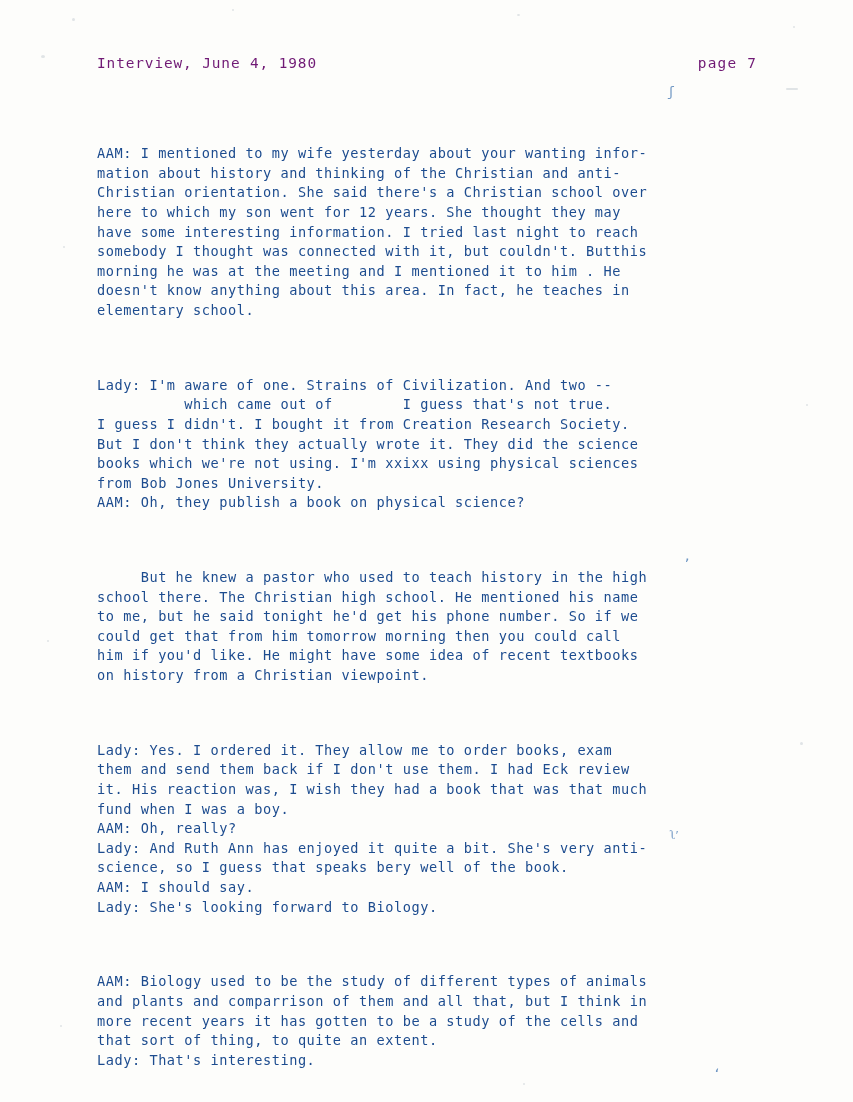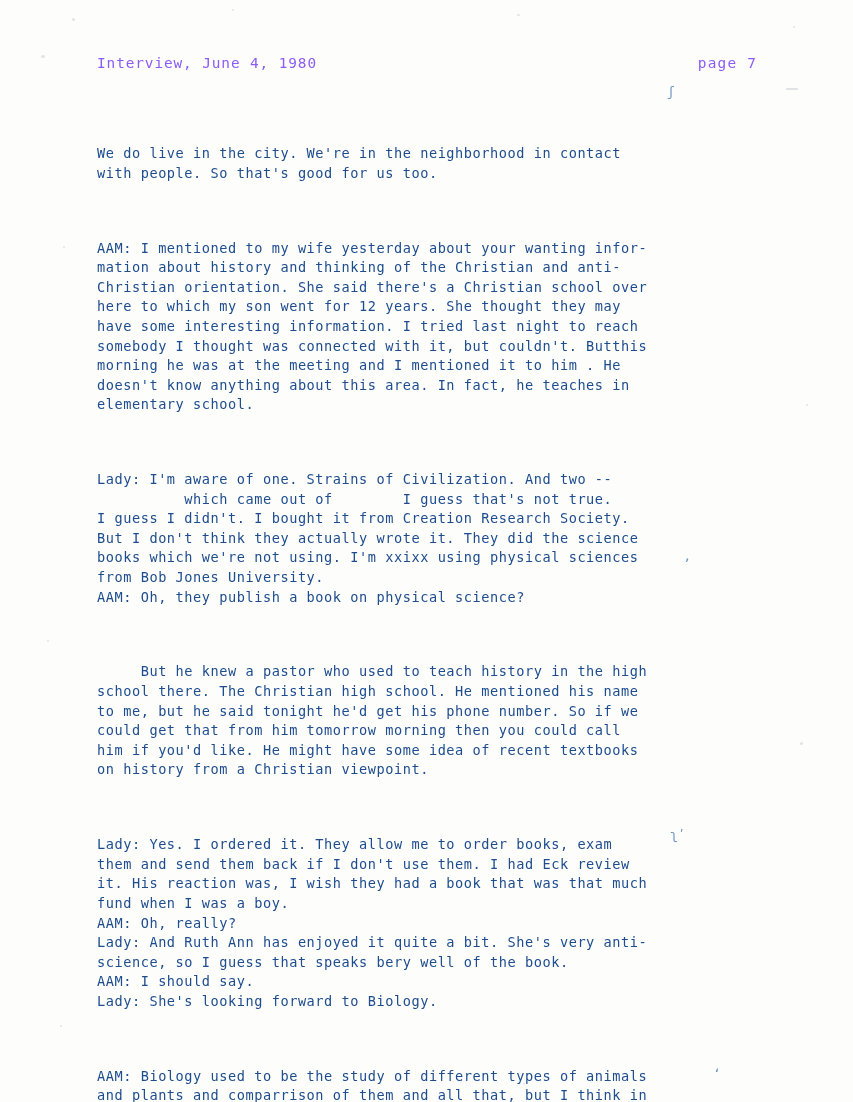--- a/index.html
+++ b/index.html
@@ -38,21 +38,21 @@
   }
 
   .header {
     position: absolute;
     left: 97px;
     top: 55px;
     width: 660px;
     display: flex;
     justify-content: space-between;
     align-items: baseline;
-    color: #8b5cf6;
+    color: #701a75;
     font-size: 14.4px;
     letter-spacing: 0.9px;
   }
   .header .page-no {
     letter-spacing: 1.2px;
     margin-left: 12px;
   }
 
   .body-text {
     position: absolute;
@@ -91,33 +91,31 @@
   <div class="speck" style="left:786px; top:88px;  width:12px; height:2px; border-radius:1px;"></div>
   <div class="speck" style="left:63px;  top:246px; width:2px; height:2px;"></div>
   <div class="speck" style="left:806px; top:404px; width:2px; height:2px;"></div>
   <div class="speck" style="left:47px;  top:640px; width:2px; height:2px;"></div>
   <div class="speck" style="left:800px; top:742px; width:3px; height:3px;"></div>
   <div class="speck" style="left:60px;  top:1025px;width:2px; height:2px;"></div>
   <div class="speck" style="left:523px; top:1083px;width:2px; height:2px;"></div>
 
   <div class="mark" style="left:667px; top:84px;">ʃ</div>
   <div class="mark" style="left:683px; top:556px;">ʼ</div>
-  <div class="mark" style="left:670px; top:827px;">ʅʹ</div>
+  <div class="mark" style="left:670px; top:827px;font-family:Liberation Serif, serif;">ʅʹ</div>
   <div class="mark" style="left:713px; top:1066px;">ʻ</div>
 
   <div class="sheet">
 
     <div class="header">
       <span>Interview, June 4, 1980</span>
       <span class="page-no">page 7</span>
     </div>
 
     <div class="body-text">
-      <p class="para">We do live in the city. We're in the neighborhood in contact
-with people. So that's good for us too.</p>
       <p class="para">AAM: I mentioned to my wife yesterday about your wanting infor-
 mation about history and thinking of the Christian and anti-
 Christian orientation. She said there's a Christian school over
 here to which my son went for 12 years. She thought they may
 have some interesting information. I tried last night to reach
 somebody I thought was connected with it, but couldn't. Butthis
 morning he was at the meeting and I mentioned it to him . He
 doesn't know anything about this area. In fact, he teaches in
 elementary school.</p>
       <p class="para">Lady: I'm aware of one. Strains of Civilization. And two --

